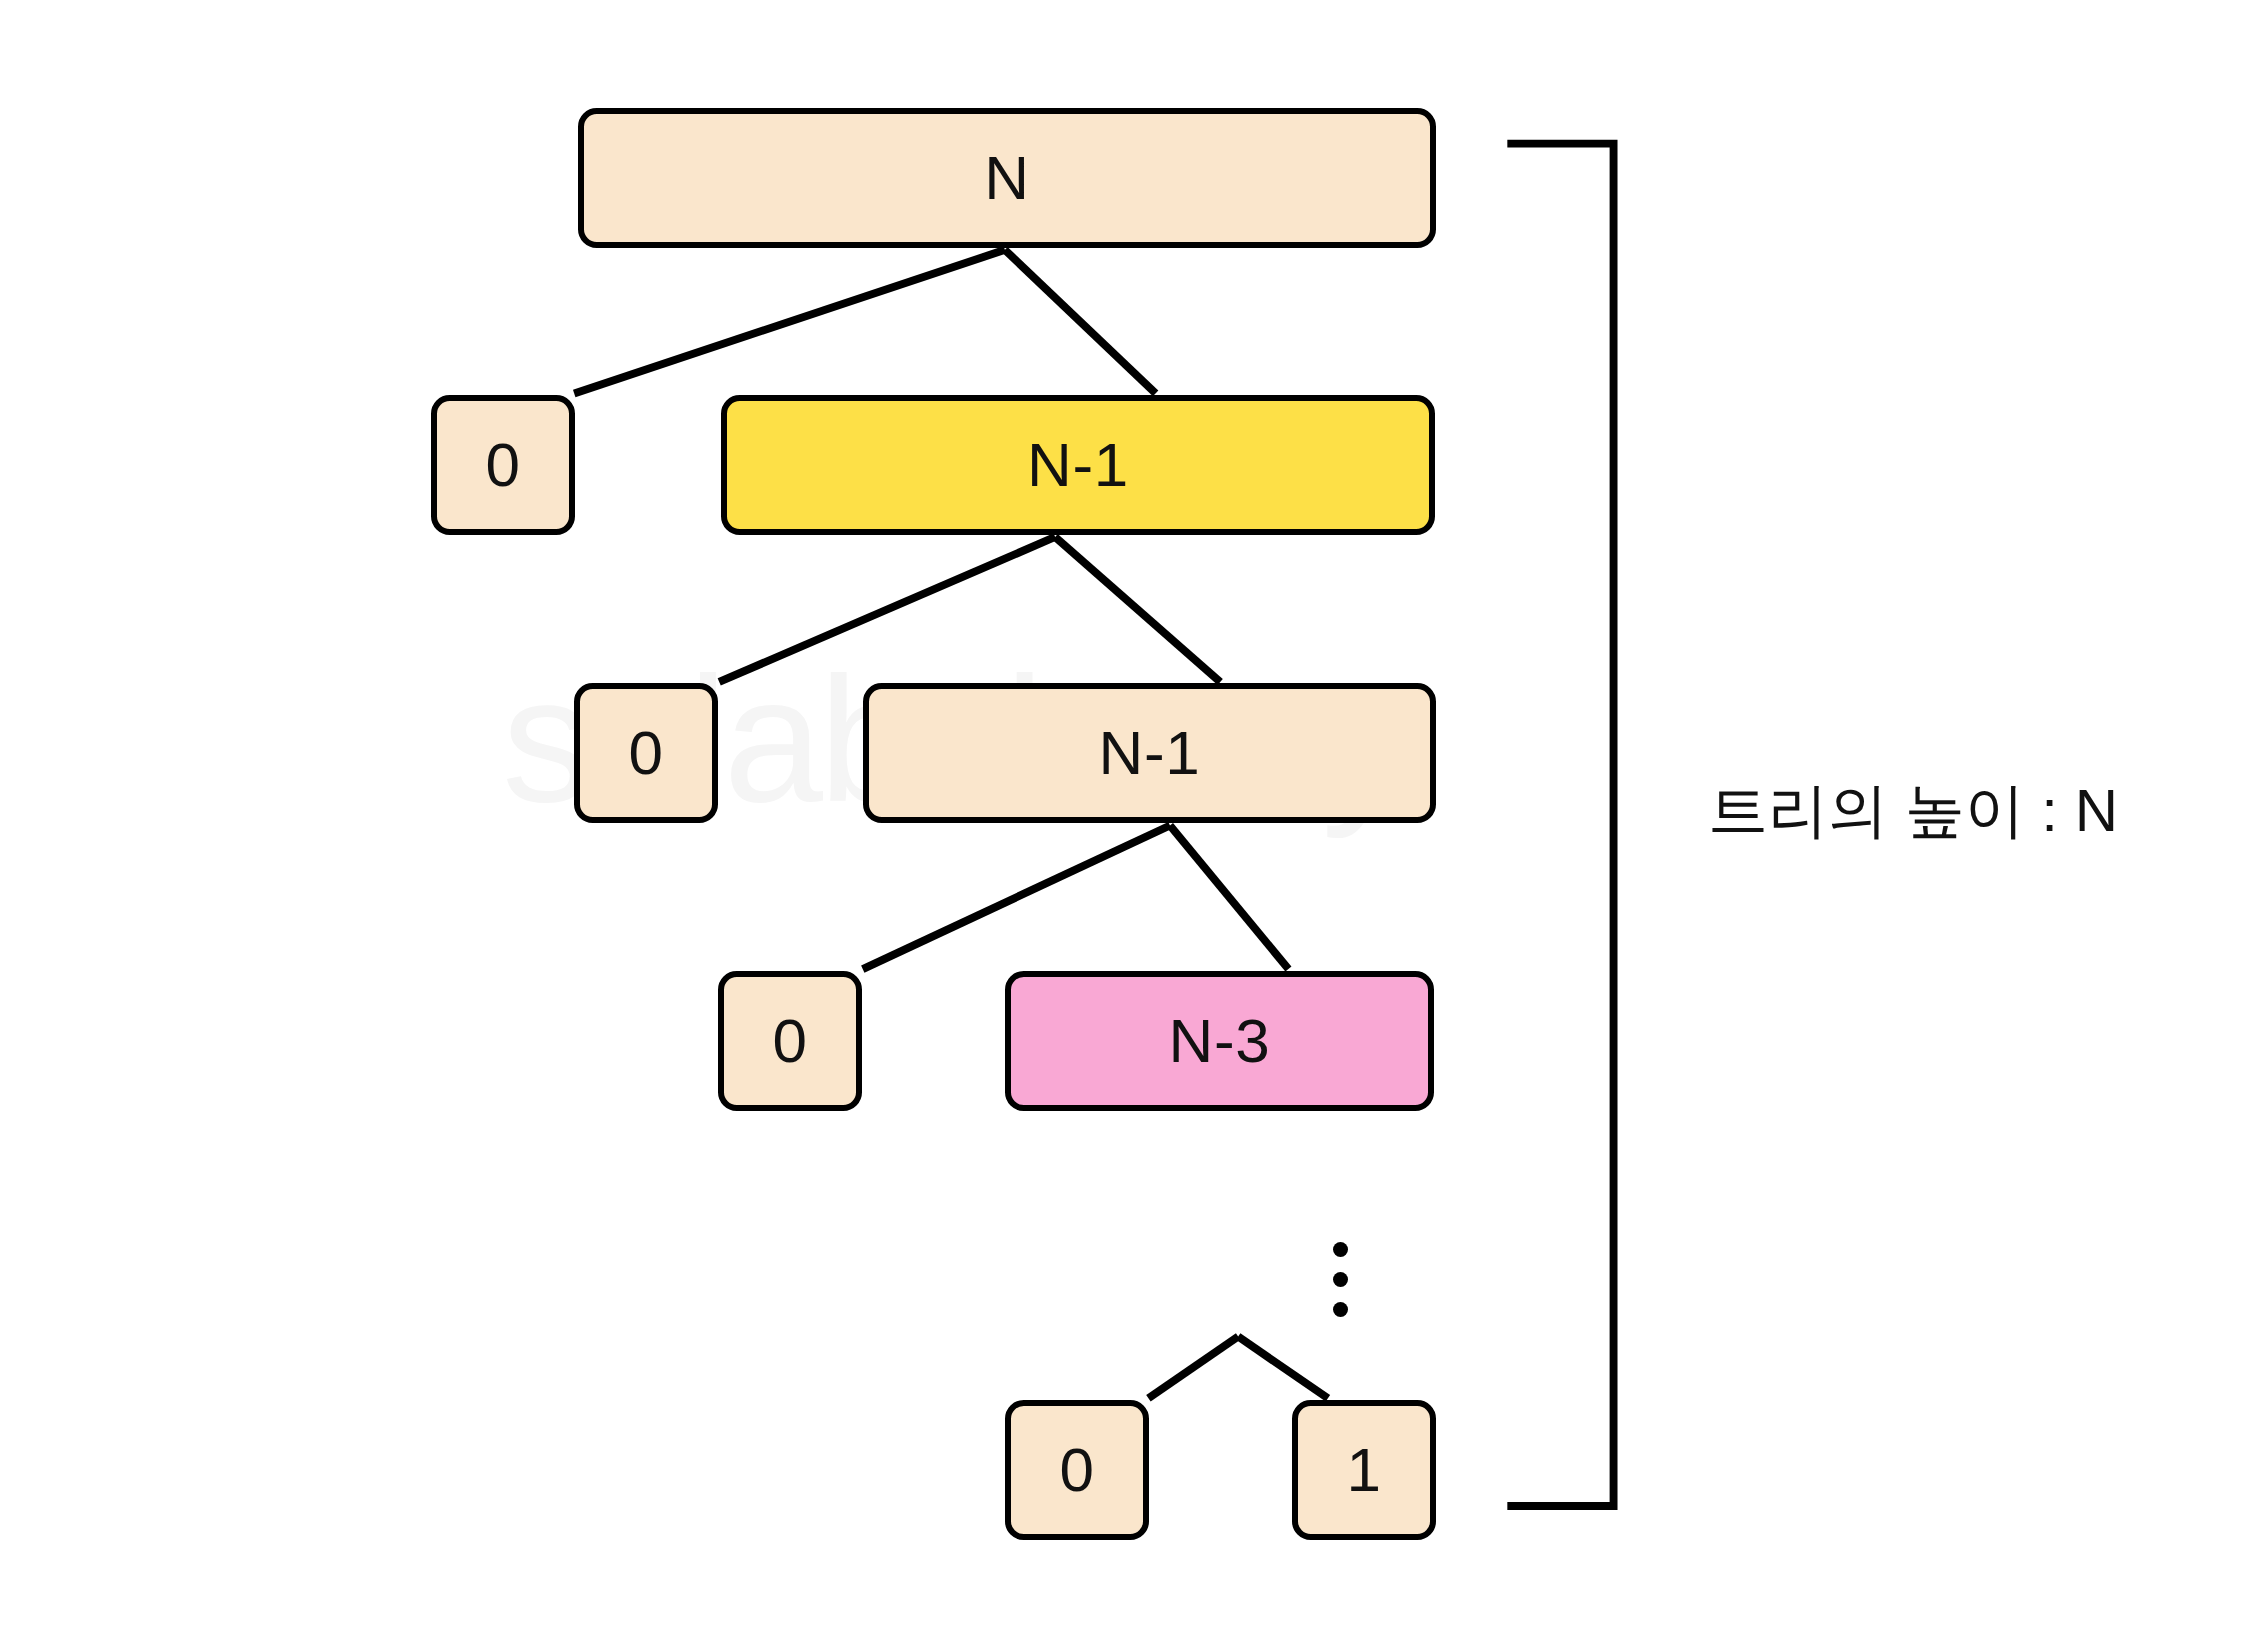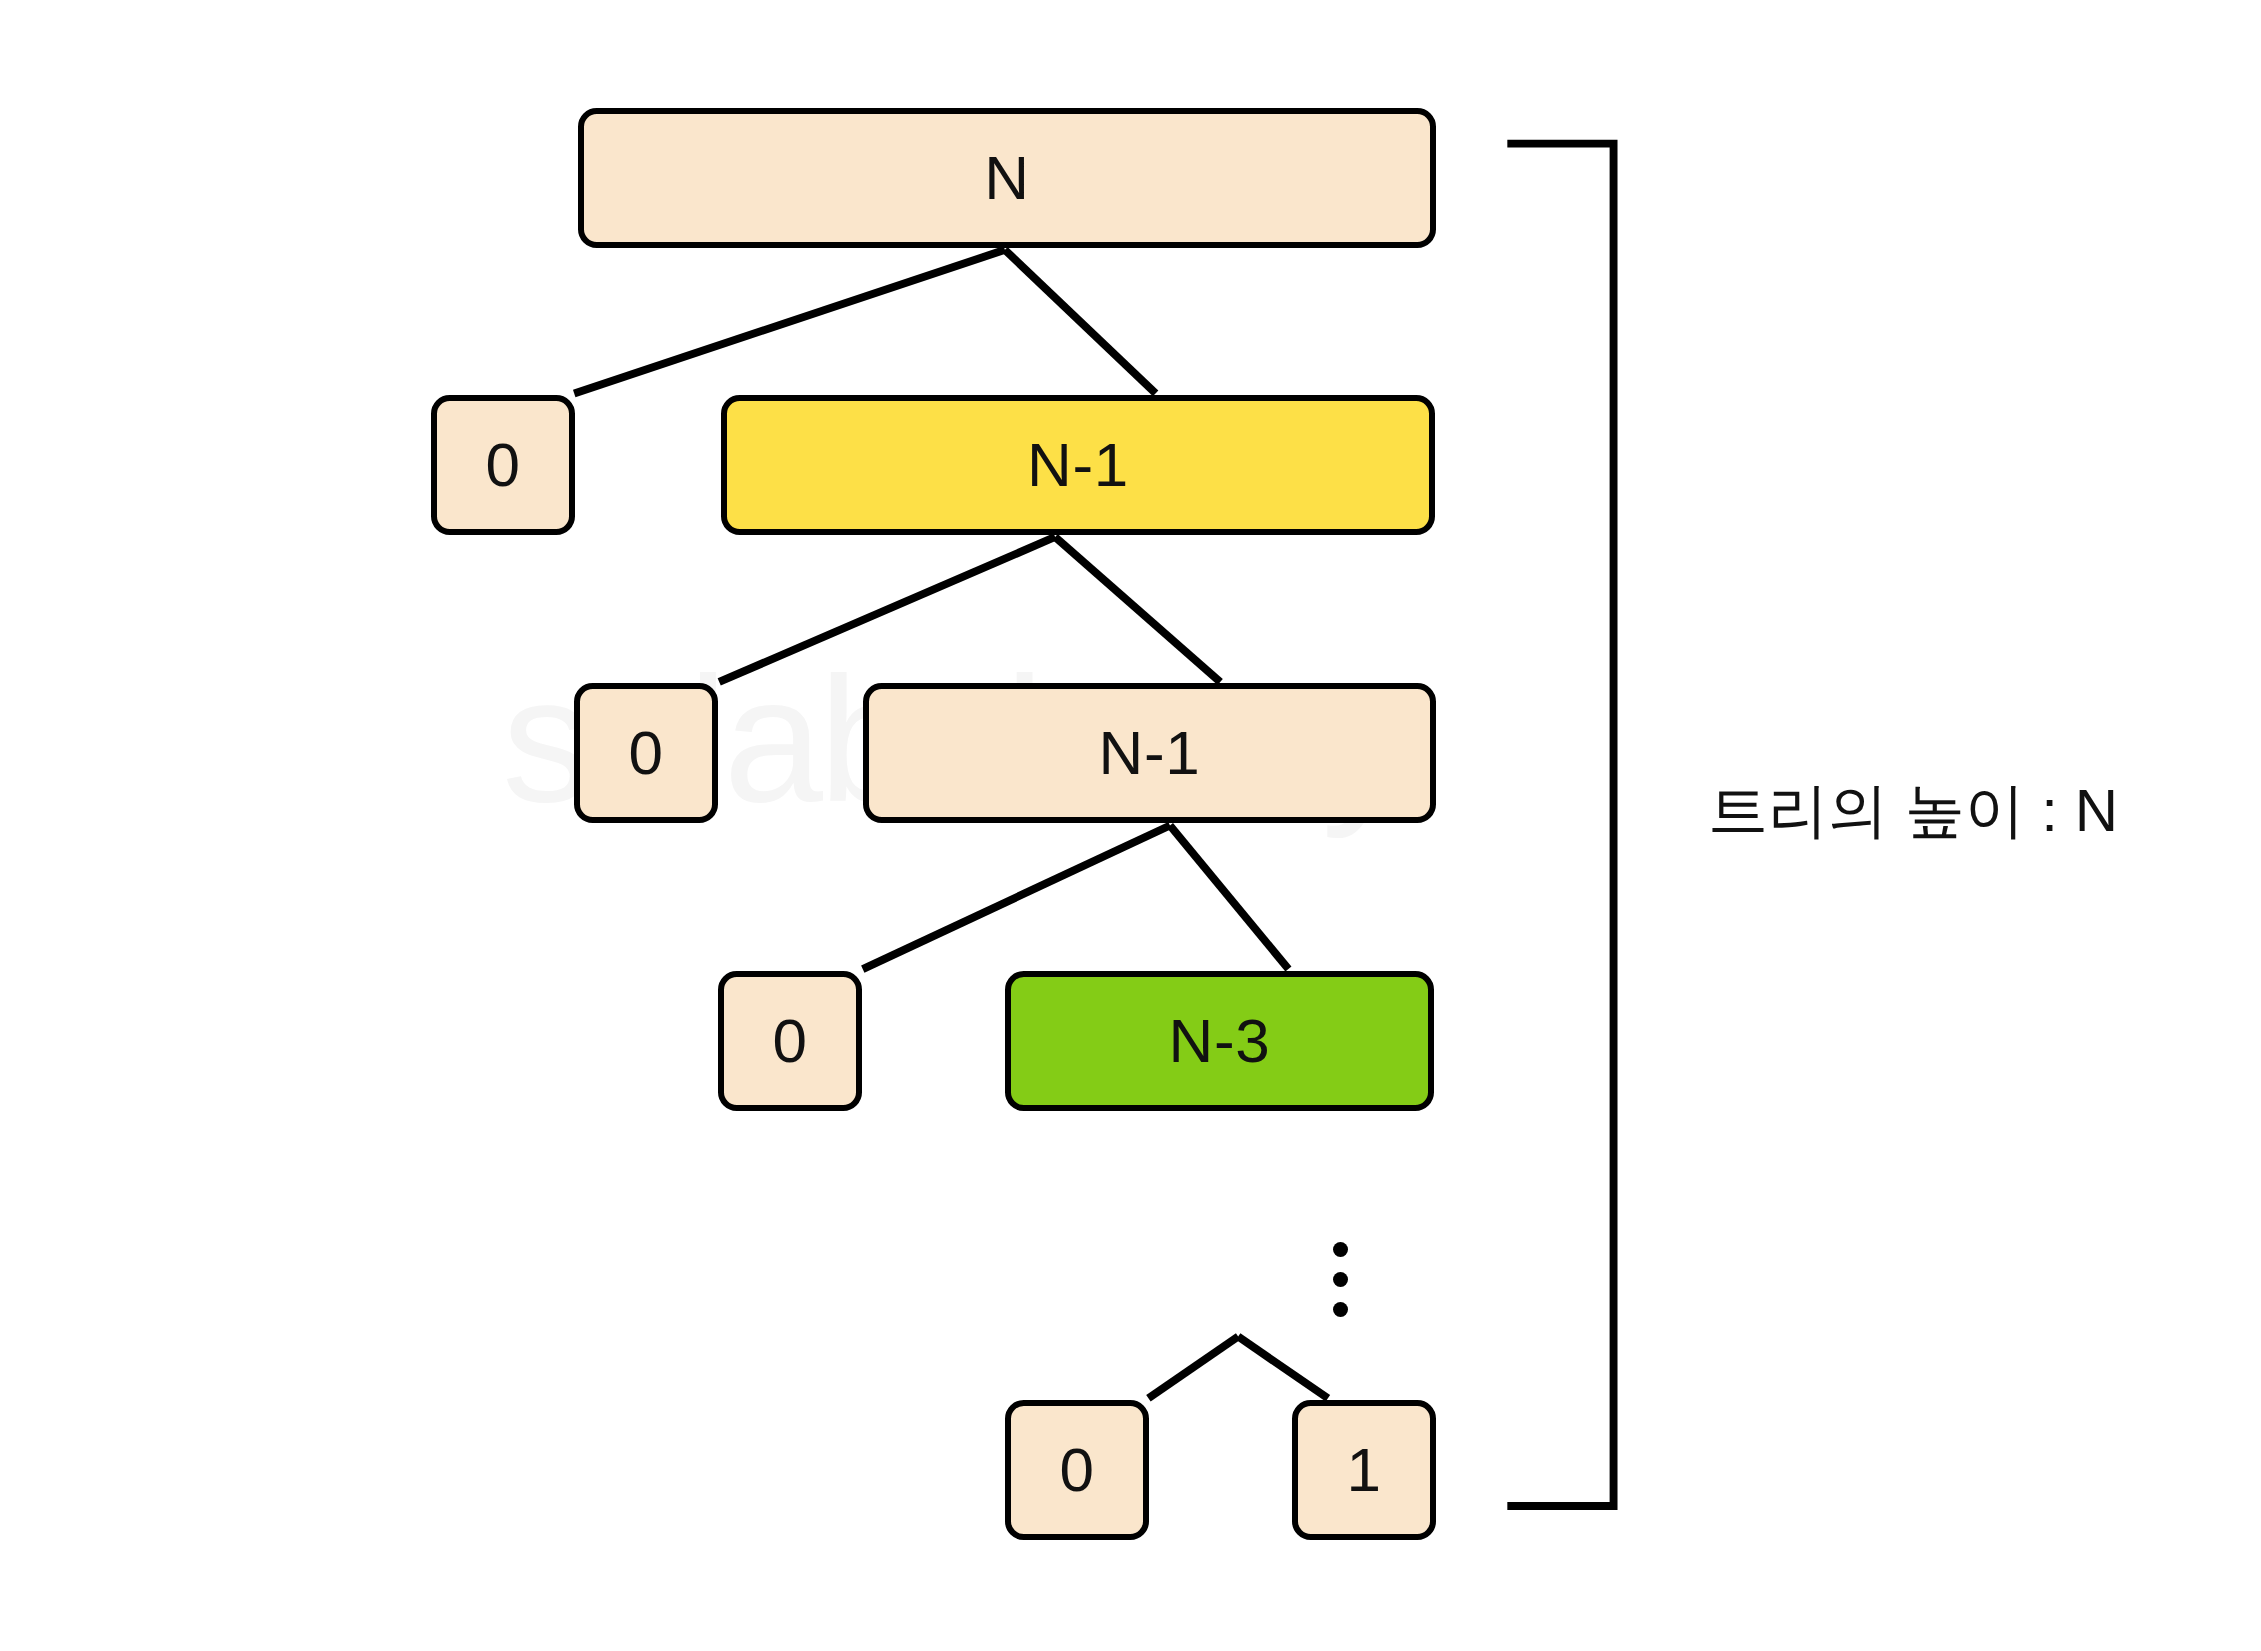--- a/index.html
+++ b/index.html
@@ -127,21 +127,21 @@
       </div>
       <div class="node" style="left: 574px; top: 683px; width: 144px; height: 140px; background: rgb(250, 230, 204); border-color: rgb(0, 0, 0);">
         <span class="node-label" style="color: rgb(17, 17, 17);">0</span>
       </div>
       <div class="node" style="left: 863px; top: 683px; width: 573px; height: 140px; background: rgb(250, 230, 204); border-color: rgb(0, 0, 0);">
         <span class="node-label" style="color: rgb(17, 17, 17);">N-1</span>
       </div>
       <div class="node" style="left: 718px; top: 971px; width: 144px; height: 140px; background: rgb(250, 230, 204); border-color: rgb(0, 0, 0);">
         <span class="node-label" style="color: rgb(17, 17, 17);">0</span>
       </div>
-      <div class="node" style="left: 1005px; top: 971px; width: 429px; height: 140px; background: #84cc16; border-color: rgb(0, 0, 0);">
+      <div class="node" style="left: 1005px; top: 971px; width: 429px; height: 140px; background: #f9a8d4; border-color: rgb(0, 0, 0);">
         <span class="node-label" style="color: rgb(17, 17, 17);">N-3</span>
       </div>
       <div class="node" style="left: 1005px; top: 1400px; width: 144px; height: 140px; background: rgb(250, 230, 204); border-color: rgb(0, 0, 0);">
         <span class="node-label" style="color: rgb(17, 17, 17);">0</span>
       </div>
       <div class="node" style="left: 1292px; top: 1400px; width: 144px; height: 140px; background: rgb(250, 230, 204); border-color: rgb(0, 0, 0);">
         <span class="node-label" style="color: rgb(17, 17, 17);">1</span>
       </div>
     </div>
 

